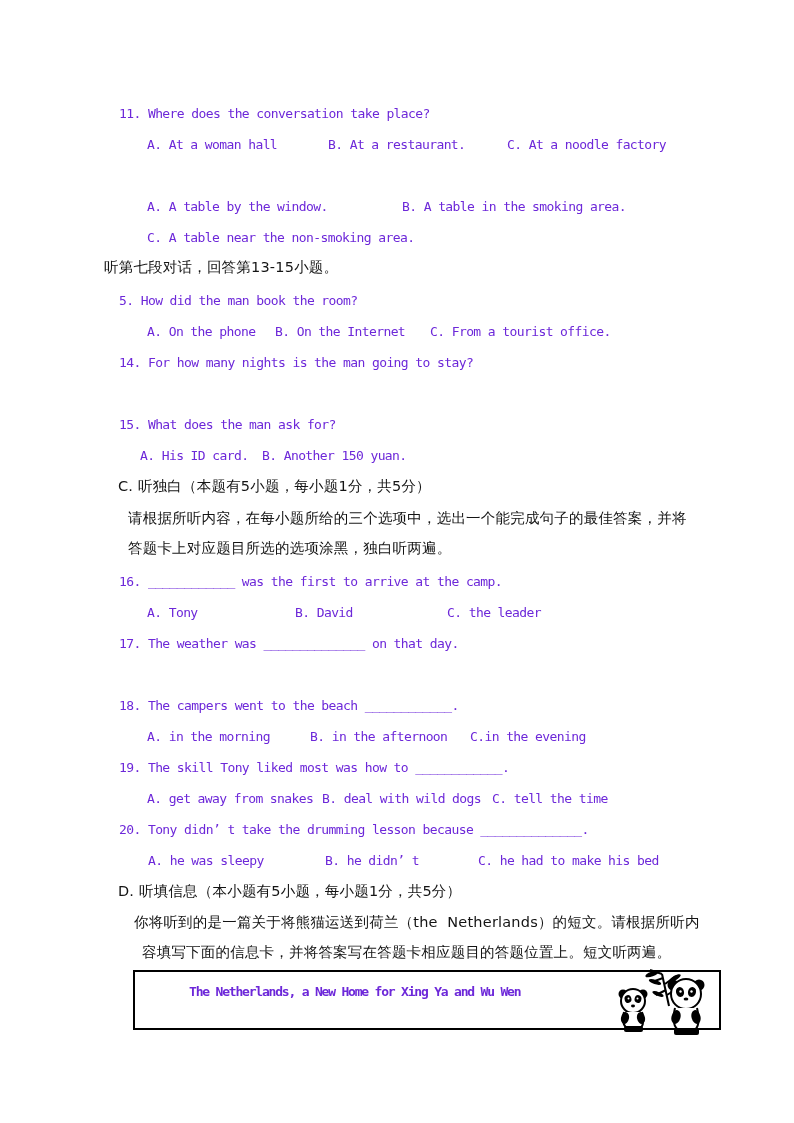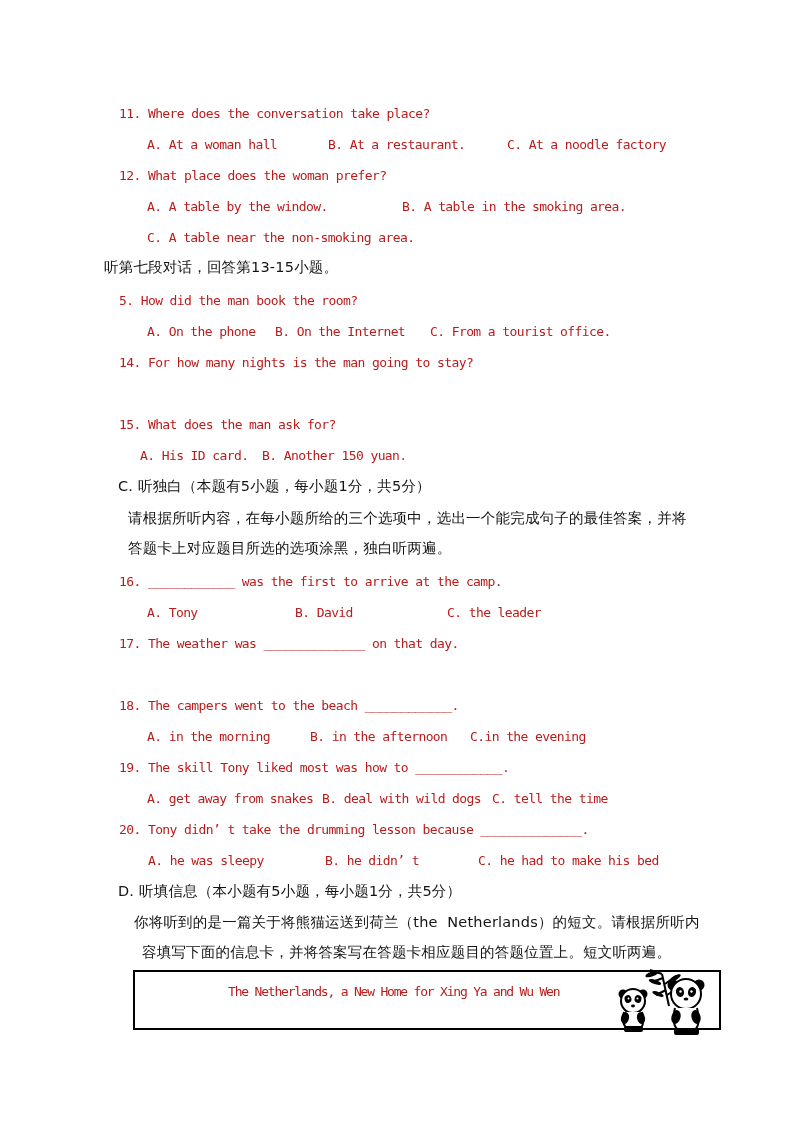--- a/index.html
+++ b/index.html
@@ -5,23 +5,23 @@
   html,body { margin:0; padding:0; }
   .page {
     position:relative;
     width:794px; height:1123px;
     background:#ffffff;
     overflow:hidden;
   }
   .line { position:absolute; white-space:pre; line-height:20px; height:20px; }
   .en {
     font-family:"DejaVu Sans Mono","Liberation Mono",monospace;
-    font-size:13px; letter-spacing:-0.6px; color:#b91c1c;
+    font-size:13px; letter-spacing:-0.6px; color:#6d28d9;
   }
-  .en-bold { font-weight:normal; letter-spacing:-1.2px;margin-left:39px; }
+  .en-bold { font-weight:bold; letter-spacing:-1.2px; }
   .zh {
     font-family:"DejaVu Sans","Liberation Sans",sans-serif;
     font-size:14.5px; color:#141414; letter-spacing:0.2px;
   }
   .optline { position:absolute; left:0; top:0; width:794px; height:20px; }
   .opt { position:absolute; top:0; white-space:pre; line-height:20px; }
   .info-card {
     position:absolute; left:133px; top:970px; width:588px; height:60px;
     border:2px solid #000; background:#fff; box-sizing:border-box;
   }
@@ -32,21 +32,20 @@
 
 <div class="page">
 
   <div class="line en" style="left:119px; top:104px">11. Where does the conversation take place?</div>
   <div class="optline" style="top:135px">
     <span class="opt en" style="left:147px">A. At a woman hall</span>
     <span class="opt en" style="left:328px">B. At a restaurant.</span>
     <span class="opt en" style="left:507px">C. At a noodle factory</span>
   </div>
 
-  <div class="line en" style="left:119px; top:166px">12. What place does the woman prefer?</div>
   <div class="optline" style="top:197px">
     <span class="opt en" style="left:147px">A. A table by the window.</span>
     <span class="opt en" style="left:402px">B. A table in the smoking area.</span>
   </div>
   <div class="optline" style="top:228px">
     <span class="opt en" style="left:147px">C. A table near the non-smoking area.</span>
   </div>
 
   <div class="line zh" style="left:104px; top:257px">听第七段对话，回答第13-15小题。</div>
 

